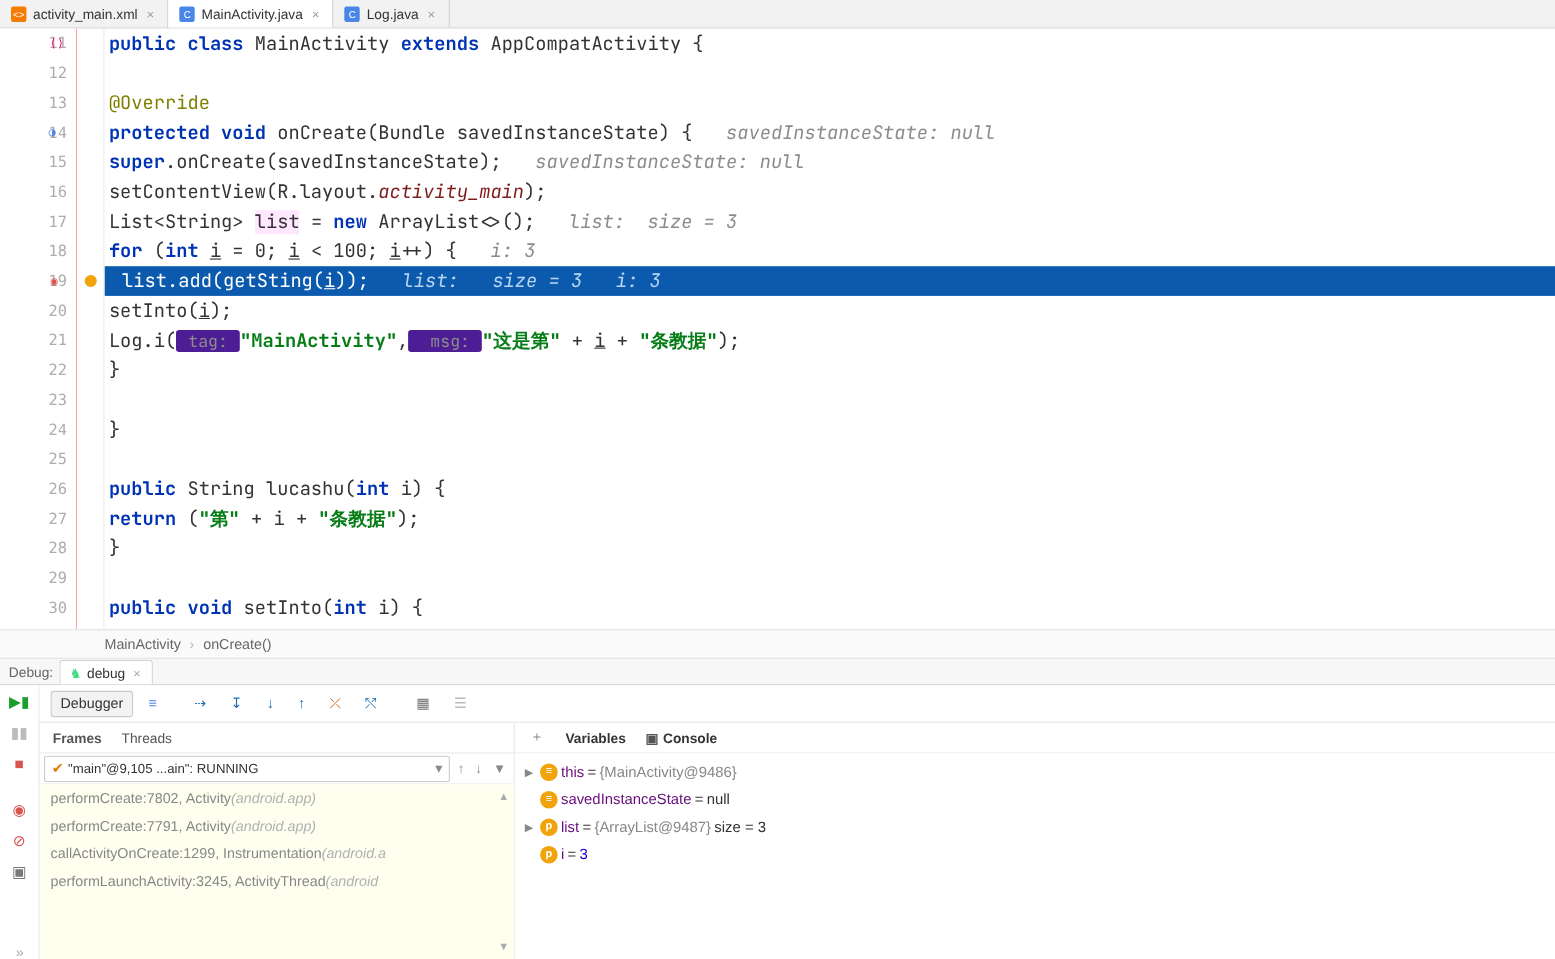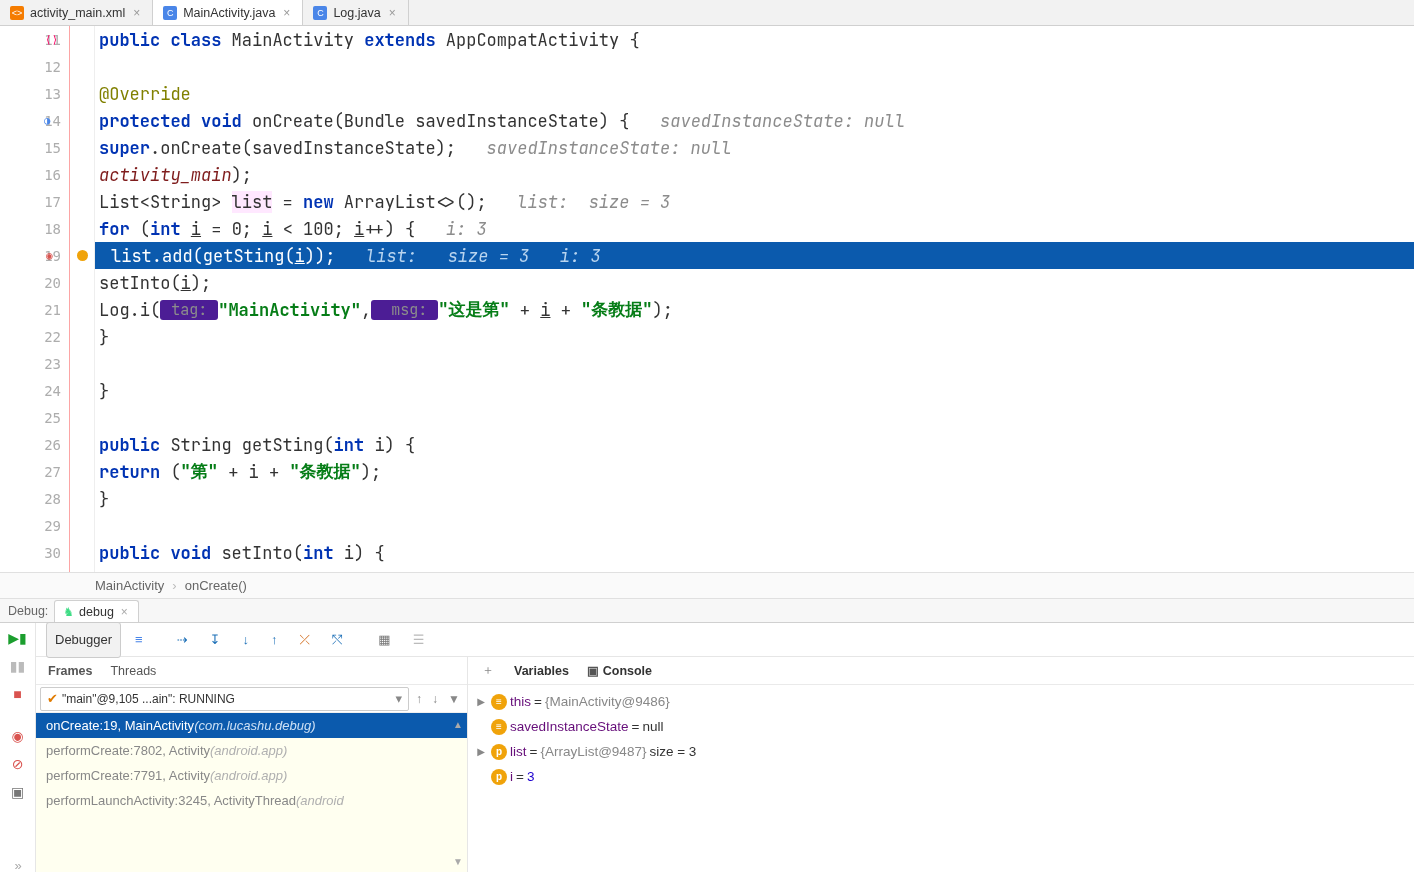--- a/index.html
+++ b/index.html
@@ -45,21 +45,21 @@
 
   .dbg-body{display:flex; height:249px;}
   .dbg-left-gutter{width:36px; border-right:1px solid #e6e6e6; background:#fff; display:flex; flex-direction:column; align-items:center; padding-top:6px; gap:10px; color:#888;}
   .dbg-left-gutter .i{width:18px;height:18px;display:flex;align-items:center;justify-content:center; font-size:14px;}
   .ico-resume{color:#1b9e2e;}
   .ico-stop{color:#d9534f;}
   .ico-mute{color:#d9534f;}
 
   .dbg-main{flex:1; display:flex; flex-direction:column;}
   .dbg-toolbar{height:34px; border-bottom:1px solid #e6e6e6; display:flex; align-items:center; padding-left:10px; gap:6px; background:#fff;}
-  .dbg-toolbar .btn{height:36px; padding:0 8px; display:flex; align-items:center; justify-content:center; color:#555; font-size:13px;}
+  .dbg-toolbar .btn{height:24px; padding:0 8px; display:flex; align-items:center; justify-content:center; color:#555; font-size:13px;}
   .dbg-toolbar .btn.lab{border:1px solid #ccc; border-radius:3px; background:#f2f2f2; font-weight:500; color:#333;}
 
   .dbg-panels{flex:1; display:flex;}
   .dbg-frames{width:432px; border-right:1px solid #e6e6e6; display:flex; flex-direction:column;}
   .dbg-subtabs{height:28px; border-bottom:1px solid #eaeaea; display:flex; align-items:center; gap:18px; padding-left:12px; font-size:12.5px; color:#555;}
   .dbg-subtabs .st.act{font-weight:600;}
   .dbg-thread-row{height:28px; display:flex; align-items:center; gap:4px; padding:0 4px; border-bottom:1px solid #f0f0f0;}
   .dbg-thread-row .sel{flex:1; display:flex; align-items:center; border:1px solid #ccc; height:24px; border-radius:2px; padding:0 6px; background:#fff; overflow:hidden; gap:4px;}
   .dbg-thread-row .n{font-size:12px; white-space:nowrap;}
   .dbg-thread-row .arrow,.dbg-thread-row .tool{color:#888; font-size:12px; padding:0 3px;}
@@ -159,31 +159,31 @@
       <div class="marg-row"></div>
       <div class="marg-row"></div>
   </div>
 
   <div class="code">
     <div class="code-row"><span class="kw">public class</span><span> MainActivity </span><span class="kw">extends</span><span> AppCompatActivity {</span></div>
     <div class="code-row"></div>
     <div class="code-row">    <span class="ann">@Override</span></div>
     <div class="code-row">    <span class="kw">protected void</span><span> onCreate</span><span>(Bundle savedInstanceState) {</span><span class="cmt">   savedInstanceState: null</span></div>
     <div class="code-row">        <span class="kw">super</span><span>.onCreate(savedInstanceState);</span><span class="cmt">   savedInstanceState: null</span></div>
-    <div class="code-row">        <span class="fld" style="font-style:italic">activity_main</span><span>);</span></div>
+    <div class="code-row">        <span>setContentView(R.layout.</span><span class="fld" style="font-style:italic">activity_main</span><span>);</span></div>
     <div class="code-row">        <span>List&lt;String&gt; </span><span style="background:#ffe8ff">list</span><span> = </span><span class="kw">new</span><span> ArrayList&lt;&gt;();</span><span class="cmt">   list:  size = 3</span></div>
     <div class="code-row">        <span class="kw">for</span><span> (</span><span class="kw">int</span><span> </span><span style="text-decoration:underline">i</span><span> = </span><span>0</span><span>; </span><span style="text-decoration:underline">i</span><span> &lt; </span><span>100</span><span>; </span><span style="text-decoration:underline">i</span><span>++) {</span><span class="cmt">   i: 3</span></div>
     <div class="code-row hl">            <span>list.add(getSting(</span><span style="text-decoration:underline">i</span><span>));</span><span class="cmt">   list:</span><span class="cmt">   size = 3</span><span class="cmt">   i: 3</span></div>
     <div class="code-row">            <span>setInto(</span><span style="text-decoration:underline">i</span><span>);</span></div>
     <div class="code-row">            <span>Log.i(</span><span class="inlay"> tag: </span><span class="str">"MainActivity"</span><span>,</span><span class="inlay">  msg: </span><span class="str">"这是第"</span><span> + </span><span style="text-decoration:underline">i</span><span> + </span><span class="str">"条教据"</span><span>);</span></div>
     <div class="code-row">        <span>}</span></div>
     <div class="code-row"></div>
     <div class="code-row">    <span>}</span></div>
     <div class="code-row"></div>
-    <div class="code-row">    <span class="kw">public</span><span> String getSting(</span><span class="kw">int</span><span> i) {</span></div>
+    <div class="code-row">    <span class="kw">public</span><span> String lucashu(</span><span class="kw">int</span><span> i) {</span></div>
     <div class="code-row">        <span class="kw">return</span><span> (</span><span class="str">"第"</span><span> + i + </span><span class="str">"条教据"</span><span>);</span></div>
     <div class="code-row">    <span>}</span></div>
     <div class="code-row"></div>
     <div class="code-row">    <span class="kw">public void</span><span> setInto(</span><span class="kw">int</span><span> i) {</span></div>
   </div>
 </div>
 
 <div class="breadcrumb">
   <span>MainActivity</span>
   <span class="sep">›</span>
@@ -240,33 +240,33 @@
             <span style="color:#e07b00">✔</span>
             <span class="n">"main"@9,105 ...ain": RUNNING</span>
             <span style="flex:1"></span>
             <span style="color:#888">▾</span>
           </div>
           <span class="tool">↑</span>
           <span class="tool">↓</span>
           <span class="tool">▼</span>
         </div>
         <div class="dbg-stack frames-scrollbox">
-          <div class="row sel">
-              <span>onCreate:19, MainActivity </span>
-              <span class="pkg">(com.lucashu.debug)</span>
-            </div>
           <div class="row">
               <span>performCreate:7802, Activity </span>
               <span class="pkg">(android.app)</span>
             </div>
           <div class="row">
               <span>performCreate:7791, Activity </span>
               <span class="pkg">(android.app)</span>
             </div>
           <div class="row">
+              <span>callActivityOnCreate:1299, Instrumentation </span>
+              <span class="pkg">(android.a</span>
+            </div>
+          <div class="row">
               <span>performLaunchActivity:3245, ActivityThread </span>
               <span class="pkg">(android</span>
             </div>
           <span class="scr-btn" style="top:4px">▲</span>
           <span class="scr-btn" style="bottom:4px">▼</span>
         </div>
       </div>
 
       <div class="dbg-right">
         <div class="dbg-right-tabs">

